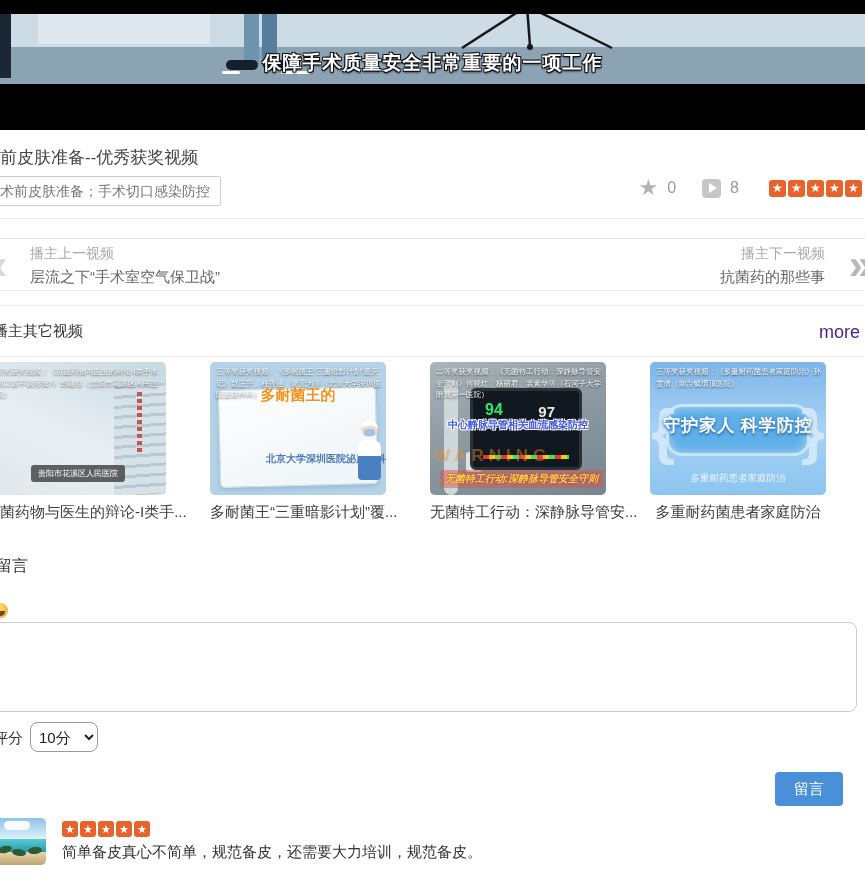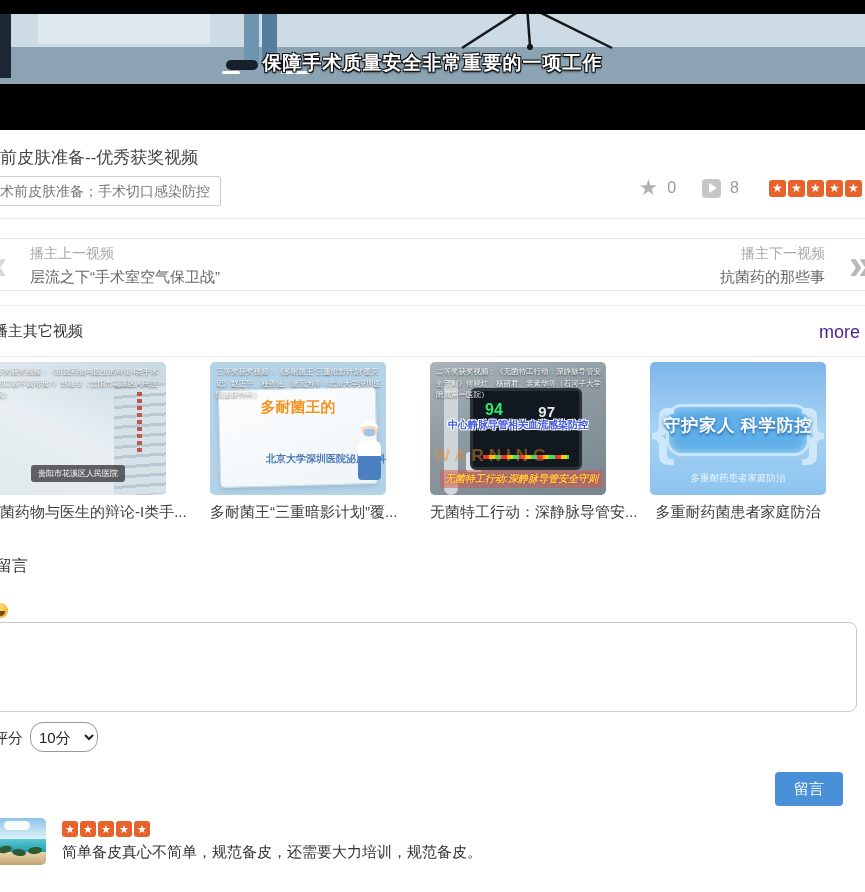--- a/index.html
+++ b/index.html
@@ -72,21 +72,21 @@
   .bubble { left:12px; top:32px; width:132px; background:#fff; border-radius:10px; padding:7px 2px;
     text-align:center; font-size:11px; font-weight:bold; color:#333; line-height:1.55;
     box-shadow:0 1px 4px rgba(0,0,0,.25); z-index:2; }
   .t1-badge { left:50%; transform:translateX(-50%); bottom:13px; background:rgba(75,75,78,.88); color:#fff;
     font-size:8px; padding:3px 7px; border-radius:3px; white-space:nowrap; z-index:2; }
 
   .t2 { background:#b4d3e8; }
   .panel2 { left:9px; top:26px; right:9px; bottom:9px; background:linear-gradient(160deg,#fdfefe,#eef4f8);
     border:1px solid #d4e0e8; border-radius:5px; transform:rotate(-1.5deg);
     box-shadow:0 2px 5px rgba(90,130,160,.35); }
-  .t2-l1 { left:0; width:100%; top:36px; text-align:center; font-size:15px; font-weight:bold; color:#f5921e;
+  .t2-l1 { left:0; width:100%; top:24px; text-align:center; font-size:15px; font-weight:bold; color:#f5921e;
     text-shadow:0 0 2px #fff,0 1px 0 #fff,1px 0 0 #fff,-1px 0 0 #fff; z-index:2; }
   .t2-l2 { left:0; width:100%; top:58px; text-align:center; font-size:14px; font-weight:bold; color:#f07f1a;
     text-shadow:0 0 2px #fff,0 1px 0 #fff,1px 0 0 #fff,-1px 0 0 #fff; z-index:2; }
   .t2-l3 { left:0; width:100%; top:90px; text-align:right; font-size:10px; font-weight:bold; color:#4a7ab5; z-index:2;padding-left:38px; }
   .doc { right:3px; top:58px; width:26px; height:70px; z-index:3; }
   .doc-head { position:absolute; left:4px; top:0; width:17px; height:17px; border-radius:50%; background:#f7d8bd;
     border-top:6px solid #fff; }
   .doc-mask { position:absolute; left:7px; top:9px; width:11px; height:7px; border-radius:3px; background:#9fc4e8; }
   .doc-body { position:absolute; left:1px; top:20px; width:23px; height:40px; border-radius:8px 8px 4px 4px;
     background:linear-gradient(180deg,#fff 0 40%,#4a7fc1 40%); }
@@ -125,21 +125,21 @@
   .cmt-head { left:0; top:556px; font-size:16px; color:#333; text-indent:-4px; }
   .emoji { left:-7px; top:603px; width:15px; height:15px; border-radius:50%;
     background:radial-gradient(circle at 35% 30%,#ffe27a,#f6b73c 70%,#e09b1f); cursor:pointer; }
   .emoji-mouth { position:absolute; left:3px; top:8px; width:9px; height:5px;
     border-radius:0 0 8px 8px; background:#7a4a12; }
   .cmt-textarea { left:-12px; top:622px; width:869px; height:90px; border:1px solid #ccc;
     border-radius:8px; resize:none; font-size:14px; padding:8px 12px;
     font-family:"Liberation Sans","DejaVu Sans",sans-serif; }
   .rate-label { left:-7px; top:729px; font-size:15px; color:#333; }
   .rate-select { left:30px; top:722px; width:68px; height:30px; font-size:15px; color:#222;
-    border:1px solid #999; border-radius:13px; background:#fff; padding:0 4px;
+    border:1px solid #999; border-radius:8px; background:#fff; padding:0 4px;
     font-family:"Liberation Sans","DejaVu Sans",sans-serif; }
   .submit-btn { left:775px; top:772px; width:68px; height:34px; background:#4a90d9; color:#fff;
     border:none; border-radius:4px; font-size:15px; cursor:pointer;
     font-family:"Liberation Sans","DejaVu Sans",sans-serif; }
 
   
   .avatar { left:-4px; top:818px; width:50px; height:47px; border-radius:5px; overflow:hidden; }
   .b-sky { position:absolute; left:0; top:0; width:100%; height:45%;
     background:linear-gradient(180deg,#8fc3e6,#dff2f9); }
   .b-cloud { position:absolute; left:8px; top:3px; width:26px; height:9px; background:#fff;
@@ -250,20 +250,21 @@
       <div class="abs warn">WARNING</div>
       <div class="ovl">二等奖获奖视频：《无菌特工行动：深静脉导管安全守则》何晓红、杨丽君、裴素华等（石河子大学附属第一医院）</div>
       <div class="abs t3-center">中心静脉导管相关血流感染防控</div>
       <div class="abs t3-badge">无菌特工行动:深静脉导管安全守则</div>
     </div>
 
     <div class="abs thumb t4">
       <div class="abs panel4"></div>
       <div class="abs brk brk-l">{</div>
       <div class="abs brk brk-r">}</div>
+      <div class="ovl">三等奖获奖视频：《多重耐药菌患者家庭防治》孙雯倩（烟台毓璜顶医院）</div>
       <div class="abs t4-l1">守护家人 科学防控</div>
       <div class="abs t4-l2">多重耐药患者家庭防治</div>
     </div>
   </div>
 
   <div class="abs caption cap1">菌药物与医生的辩论-I类手...</div>
   <div class="abs caption cap2">多耐菌王“三重暗影计划”覆...</div>
   <div class="abs caption cap3">无菌特工行动：深静脉导管安...</div>
   <div class="abs caption cap4">多重耐药菌患者家庭防治</div>
 

